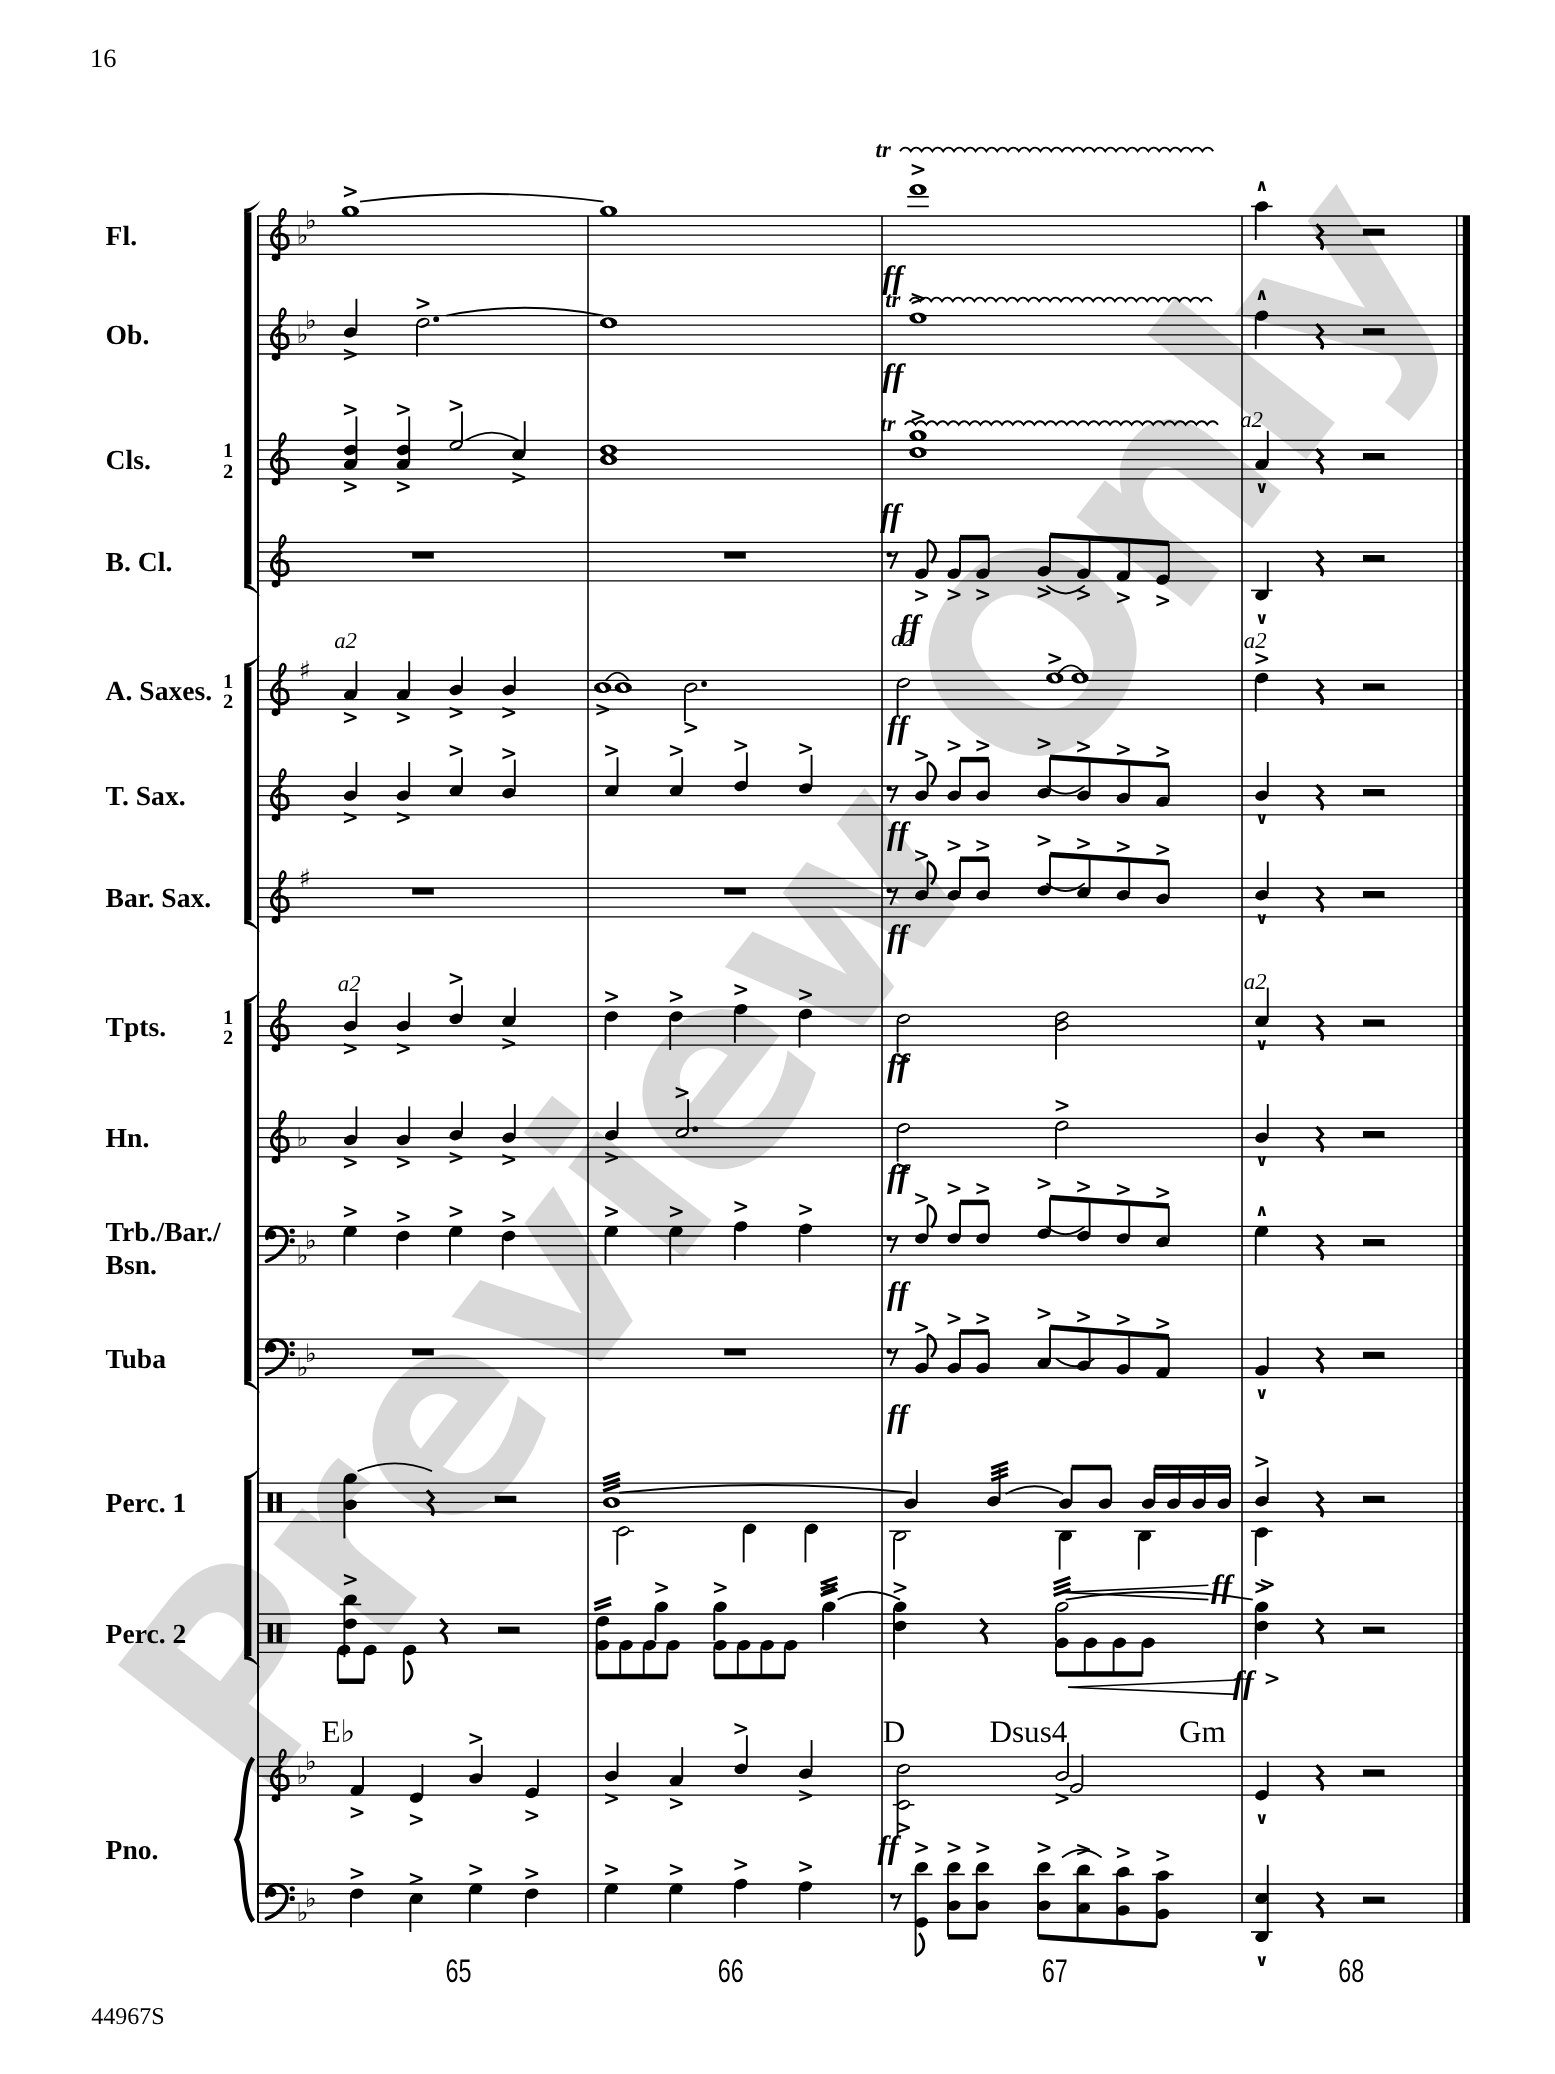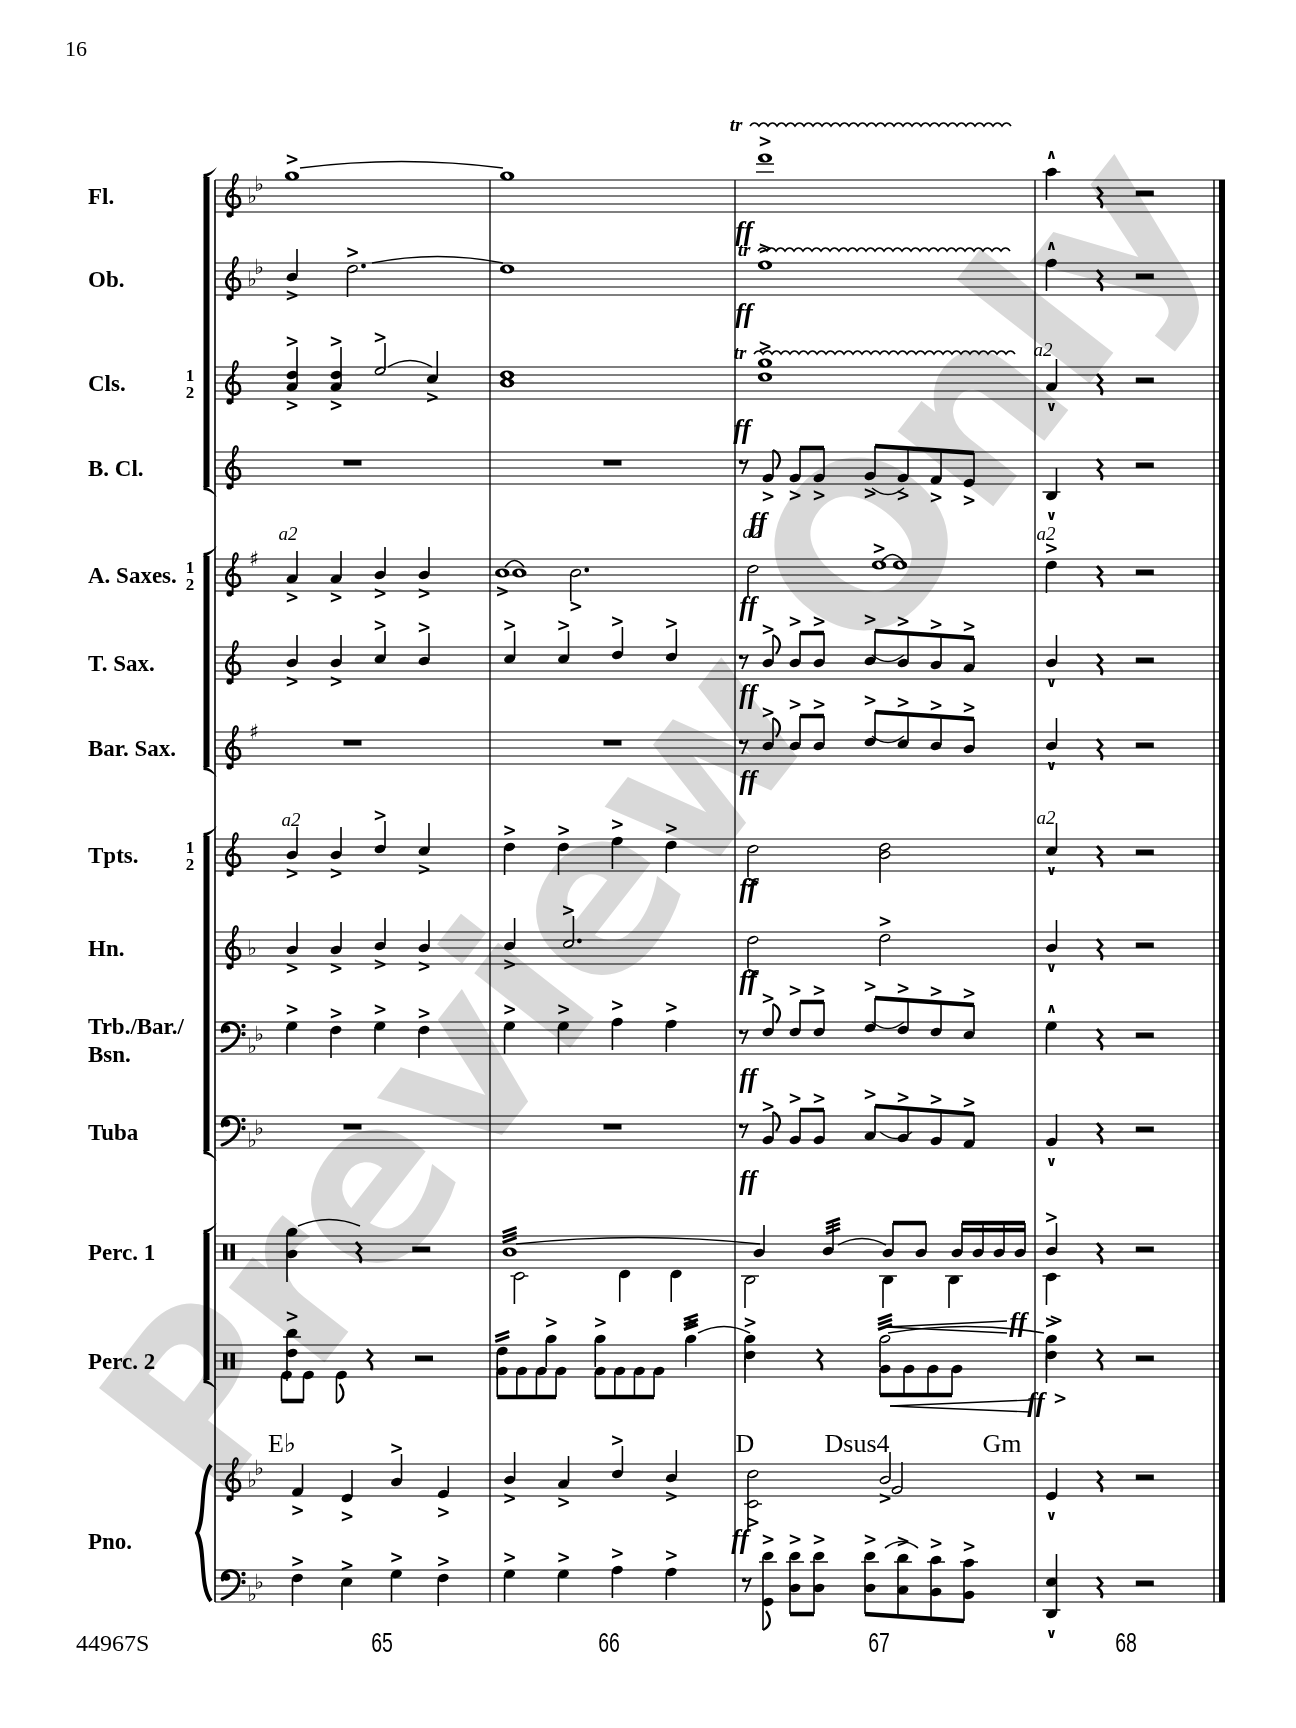--- a/index.html
+++ b/index.html
@@ -1,22 +1,22 @@
 <!DOCTYPE html>
 <html><head>
 <meta charset="utf-8">
 <style>
   html,body{margin:0;padding:0;background:#888;}
   .page{position:relative;width:1296px;height:1728px;background:#ffffff;overflow:hidden;
         font-family:"Liberation Serif",serif;color:#000;}
   .watermark{position:absolute;left:652px;top:818px;transform:translate(-50%,-50%) rotate(-52deg);
         font-family:"DejaVu Sans",sans-serif;font-weight:700;font-size:222px;letter-spacing:-2px;
         white-space:nowrap;z-index:0;user-select:none;}
-  .page-number{position:absolute;left:65px;top:36px;font-size:22px;z-index:2;}
-  .catalog{position:absolute;left:76px;top:1630px;font-size:24px;z-index:2;}
+  .page-number{position:absolute;left:75px;top:36px;font-size:22px;z-index:2;}
+  .catalog{position:absolute;left:76px;top:1670px;font-size:20px;z-index:2;}
   svg.score{position:absolute;left:0;top:0;z-index:1;}
 </style>
 </head>
 <body>
 
 <div class="page">
   <div class="watermark" style="color: rgb(217, 217, 217);">Preview Only</div>
   <div class="page-number">16</div>
   <div class="catalog">44967S</div>
   <svg class="score" width="1296" height="1728" viewBox="0 0 1296 1728">

